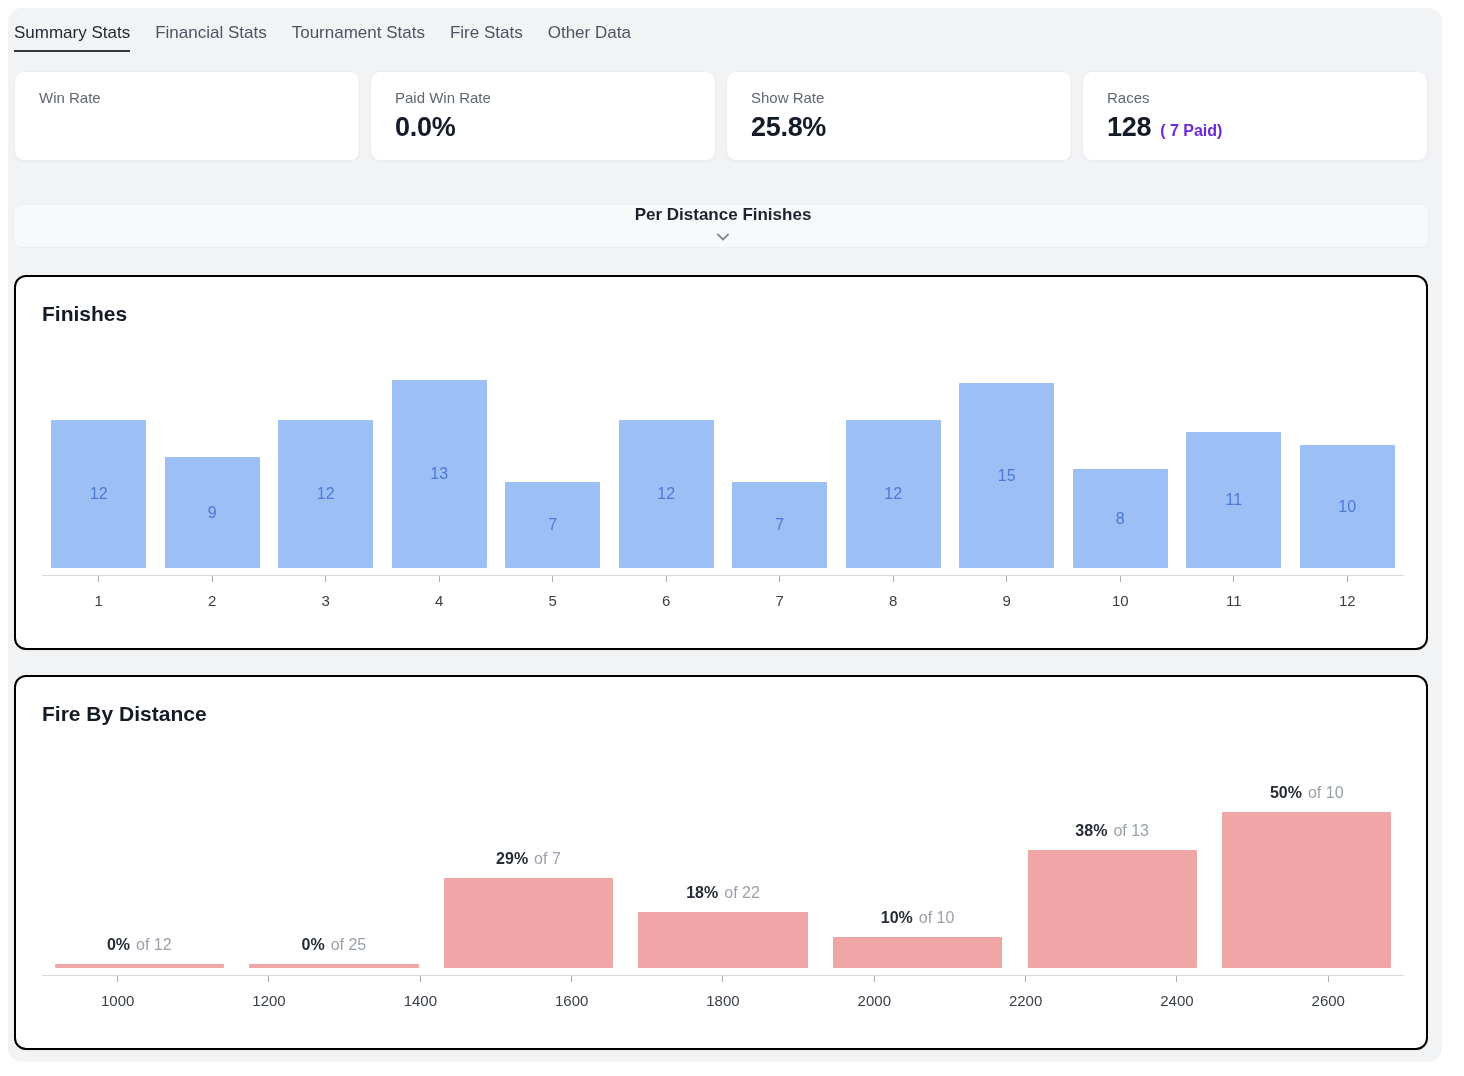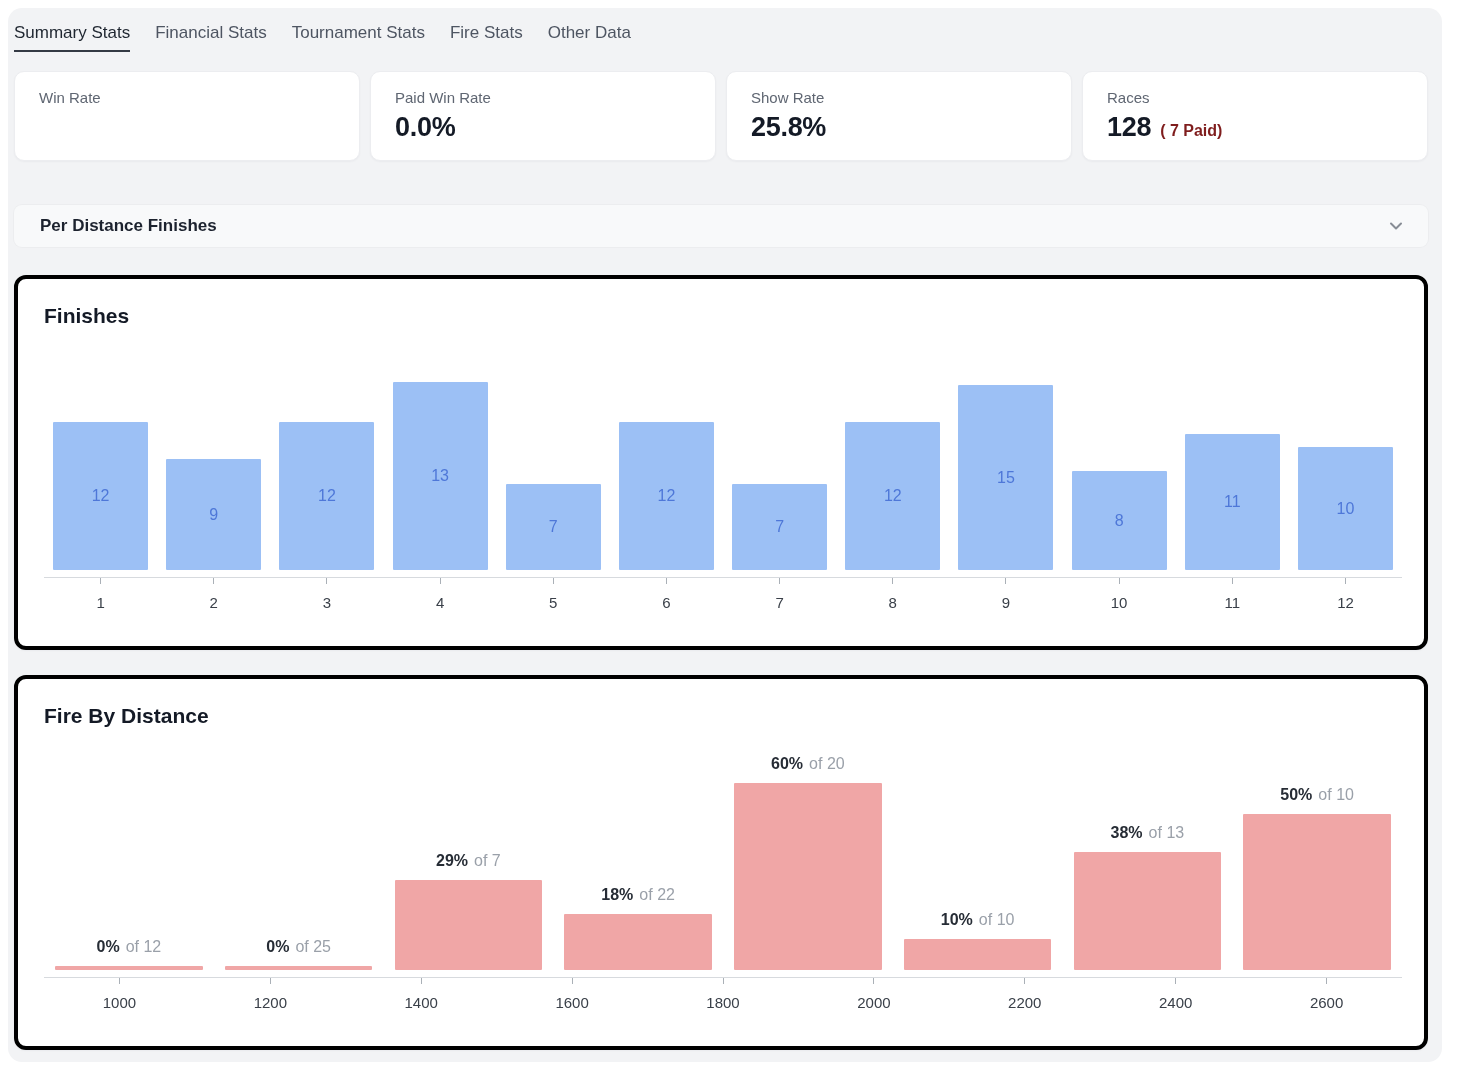--- a/index.html
+++ b/index.html
@@ -29,36 +29,37 @@
   .cards-row { display: flex; gap: 10px; margin-top: 6px; }
   .stat-card {
     flex: 1; height: 90px;
     background: #ffffff; border: 1px solid #ecedf0; border-radius: 10px;
     box-shadow: 0 1px 2px rgba(16,24,40,.04);
     padding: 17px 24px;
   }
   .stat-label { font-size: 15px; font-weight: 500; color: #5f6672; }
   .stat-value-row { margin-top: 6px; display: flex; align-items: baseline; gap: 9px; }
   .stat-value { font-size: 27px; font-weight: 700; color: #141a26; letter-spacing: -0.3px; }
-  .stat-suffix { font-size: 16px; font-weight: 600; color: #7f1d1d; }
+  .stat-suffix { font-size: 16px; font-weight: 600; color: #6d28d9; }
   
   .collapsible {
     margin-top: 44px; height: 42px;
     background: #f8f9fa; border-radius: 8px;
     display: flex; align-items: center; justify-content: space-between;
     padding: 0 22px 0 26px;
     box-shadow: 0 0 0 1px rgba(0,0,0,.025);
     cursor: pointer;
+    flex-direction: column;
   }
   .collapsible-title { font-size: 17px; font-weight: 600; color: #1c222e; }
   .chevron { display: block; }
   
   .chart-card {
     margin-top: 28px; height: 375px;
-    background: #ffffff; border: 4px solid #000000; border-radius: 12px;
+    background: #ffffff; border: 2px solid #000000; border-radius: 12px;
     box-shadow: 0 1px 2px rgba(16,24,40,.04);
     padding: 25px 22px 16px 26px;
   }
   .chart-card + .chart-card { margin-top: 25px; }
   .chart-title { margin: 0; font-size: 21px; font-weight: 700; color: #141a26; }
   .plot {
     display: flex; align-items: flex-end;
     height: 246px; margin-top: 4px;
     padding-bottom: 7px;
     border-bottom: 1px solid #d7dade;
@@ -258,24 +259,20 @@
         </div>
         <div class="col">
           <div class="fire-label"><span class="pct">29%</span><span class="of">of 7</span></div>
           <div class="bar pink" style="background: rgb(240, 166, 166); height: 90px;"></div>
         </div>
         <div class="col">
           <div class="fire-label"><span class="pct">18%</span><span class="of">of 22</span></div>
           <div class="bar pink" style="background: rgb(240, 166, 166); height: 56px;"></div>
         </div>
         <div class="col">
-          <div class="fire-label"><span class="pct">60%</span><span class="of">of 20</span></div>
-          <div class="bar pink" style="background: rgb(240, 166, 166); height: 187px;"></div>
-        </div>
-        <div class="col">
           <div class="fire-label"><span class="pct">10%</span><span class="of">of 10</span></div>
           <div class="bar pink" style="background: rgb(240, 166, 166); height: 31px;"></div>
         </div>
         <div class="col">
           <div class="fire-label"><span class="pct">38%</span><span class="of">of 13</span></div>
           <div class="bar pink" style="background: rgb(240, 166, 166); height: 118px;"></div>
         </div>
         <div class="col">
           <div class="fire-label"><span class="pct">50%</span><span class="of">of 10</span></div>
           <div class="bar pink" style="background: rgb(240, 166, 166); height: 156px;"></div>

